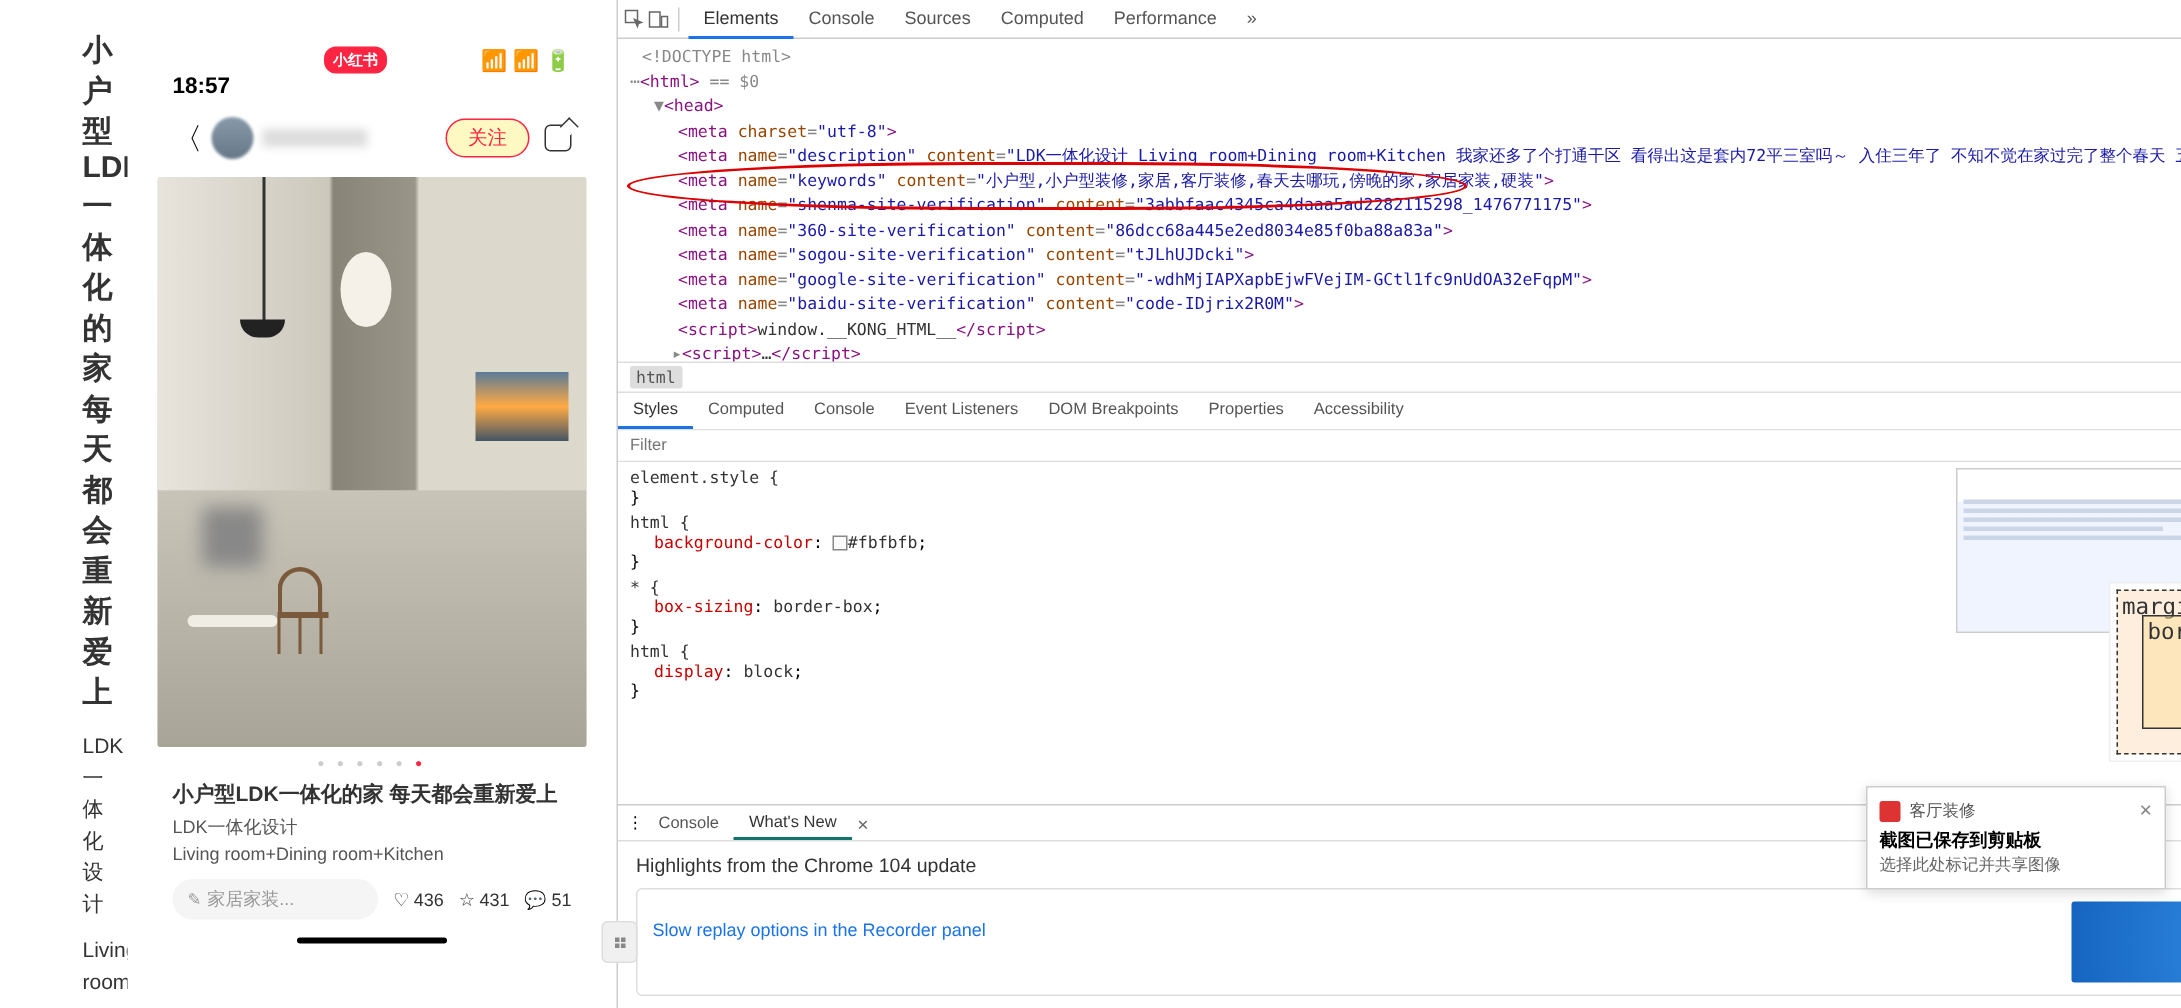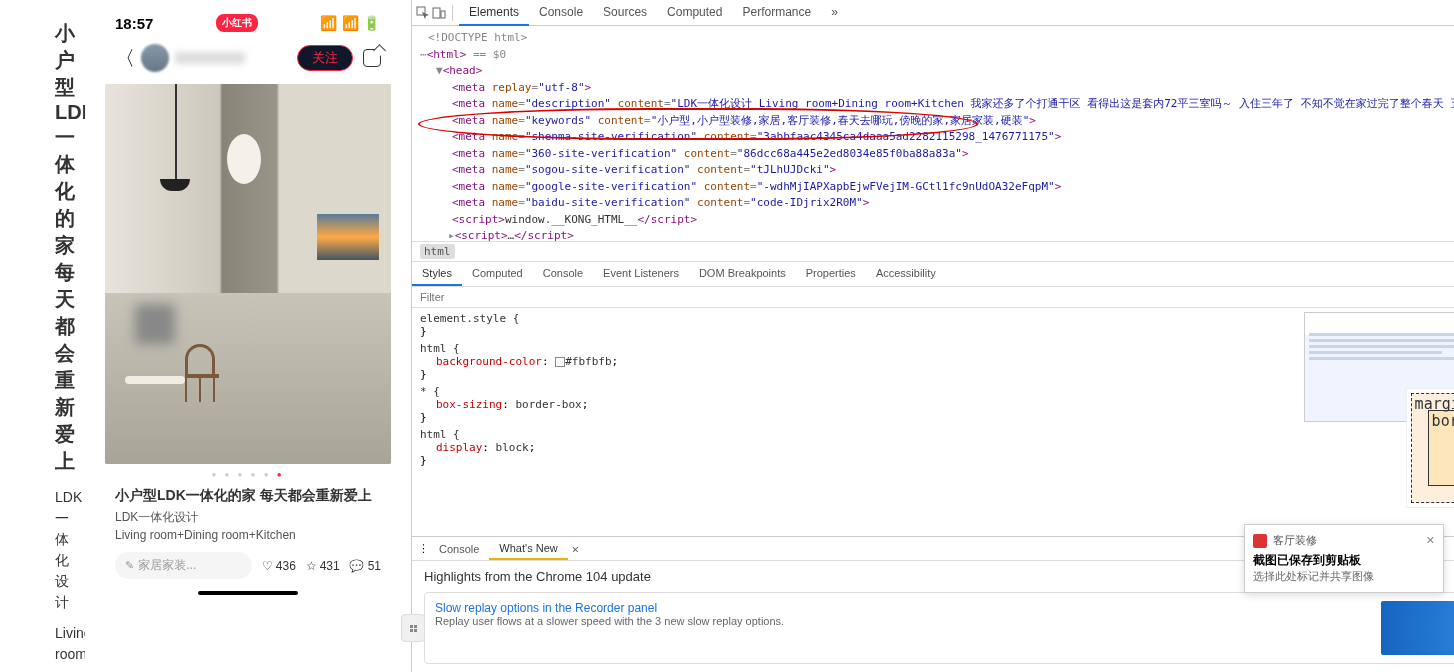--- a/index.html
+++ b/index.html
@@ -8,29 +8,29 @@
 .left-panel { width: 495px; padding: 20px 30px 0 55px; overflow: hidden; }
 .left-panel h1 { font-size: 20px; font-weight: 600; color: #333; margin-bottom: 12px; }
 .left-panel p { font-size: 14px; color: #333; margin-bottom: 10px; line-height: 1.5; }
 .tags { font-size: 14px; color: #333; margin-bottom: 8px; }
 .pub-date { font-size: 16px; color: #999; margin: 18px 0; }
 .comments-header { display: flex; align-items: center; margin-bottom: 14px; }
 .comments-header .bar { width: 4px; height: 18px; background: #ff2442; margin-right: 8px; }
 
 .middle-panel { width: 374px; padding: 10px 20px 0 20px; position: relative; }
 .phone-status { display: flex; justify-content: space-between; align-items: center; padding: 4px 10px; font-size: 14px; font-weight: 600; }
-.phone-status .time { font-size: 15px; }
+.phone-status .time { font-size: 15px; margin-top: 35px; }
 .badge-red { background: #ff2442; color: #fff; font-size: 10px; padding: 2px 6px; border-radius: 8px; }
 .status-icons { display: flex; gap: 4px; align-items: center; }
 .sig-icon { display: inline-block; }
 .top-bar { display: flex; align-items: center; justify-content: space-between; padding: 8px 10px; }
 .back-arrow { font-size: 20px; font-weight: 300; }
 .mini-avatar { width: 28px; height: 28px; border-radius: 50%; background: linear-gradient(#8899aa,#667788); filter: blur(1px); }
 .blur-name { width: 70px; height: 12px; background: #ddd; filter: blur(3px); margin-left: 6px; }
-.follow-btn { border: 1px solid #ff2442; color: #ff2442; background: #0f172a; border-radius: 14px; padding: 3px 14px; font-size: 13px; }
+.follow-btn { border: 1px solid #ff2442; color: #ff2442; background: #fef9c3; border-radius: 14px; padding: 3px 14px; font-size: 13px; }
 .share-icon { width: 18px; height: 18px; border: 1.5px solid #333; border-radius: 4px; position: relative; }
 .share-icon::after { content: ""; position: absolute; top: -4px; right: -4px; width: 8px; height: 8px; border-top: 1.5px solid #333; border-right: 1.5px solid #333; transform: rotate(-45deg); background: #fff; }
 .main-image { width: 286px; height: 380px; margin: 4px auto 0; background: linear-gradient(180deg,#e8e4dc 0%,#d8d4cc 35%,#b8b4a8 100%); position: relative; overflow: hidden; border-radius: 2px; }
 .wall { position: absolute; top: 0; left: 0; right: 0; height: 55%; background: linear-gradient(90deg,#e8e4dc 0%,#ccc8bc 40%,#888478 41%,#999588 60%,#ddd8cc 61%); }
 .door-oval { position: absolute; top: 50px; left: 122px; width: 34px; height: 50px; background: #f5f0e8; border-radius: 50%; }
 .projection { position: absolute; top: 130px; right: 12px; width: 62px; height: 46px; background: linear-gradient(180deg,#5a7a9a 0%,#ffaa44 50%,#445566 100%); }
 .floor { position: absolute; bottom: 0; left: 0; right: 0; height: 45%; background: linear-gradient(180deg,#c8c4b8,#a8a498); }
 .table { position: absolute; bottom: 80px; left: 20px; width: 60px; height: 8px; background: #f0ede5; border-radius: 4px; }
 .chair { position: absolute; bottom: 60px; left: 80px; width: 40px; height: 60px; }
 .chair-back { width: 30px; height: 30px; border: 3px solid #7a5a3a; border-bottom: none; border-radius: 15px 15px 0 0; }
@@ -84,27 +84,27 @@
 .box-model { position: absolute; right: 8px; top: 80px; width: 190px; height: 120px; background: #fff; border: 1px solid #eee; font-size: 9px; }
 .bm-margin { position: absolute; inset: 4px; border: 1px dashed #333; background: #f9cc9d55; }
 .bm-border { position: absolute; inset: 16px; border: 1px solid #333; background: #fddf9e88; }
 .bm-label { position: absolute; top: 1px; left: 3px; font-size: 15px; color: #333; }
 .devtools-preview { position: absolute; right: 100px; top: 4px; width: 200px; height: 110px; border: 1px solid #ccc; background: linear-gradient(180deg,#fff 0%,#fff 20%,#f0f4ff 20%,#f0f4ff 100%); }
 .preview-lines { padding: 20px 4px 0; }
 .preview-line { height: 3px; background: #cbd5e8; margin-bottom: 3px; }
 .drawer { border-top: 1px solid #ccc; }
 .drawer-tabs { display: flex; align-items: center; padding: 0 6px; height: 24px; border-bottom: 1px solid #ddd; }
 .drawer-tab { padding: 4px 10px; font-size: 11px; color: #555; font-family: -apple-system, Arial; }
-.drawer-tab.active { border-bottom: 2px solid #eab308; color: #333; }
+.drawer-tab.active { border-bottom: 2px solid #0f766e; color: #333; }
 .drawer-close { margin-left: 4px; color: #666; font-size: 12px; }
 .drawer-body { display: flex; }
 .whatsnew { flex: 1; padding: 8px 12px; }
 .wn-title { font-size: 13px; color: #333; font-family: -apple-system, Arial; margin-bottom: 8px; }
 .wn-card { border: 1px solid #ddd; border-radius: 4px; padding: 8px 10px; display: flex; gap: 12px; }
-.wn-text { flex: 1; }
+.wn-text { flex: 1; margin-top: 12px; }
 .wn-link { color: #1a73e8; font-size: 12px; font-family: -apple-system, Arial; }
 .wn-desc { color: #666; font-size: 11px; font-family: -apple-system, Arial; }
 .wn-graphic { width: 200px; height: 54px; background: radial-gradient(circle at 70% 50%, #4aa0e8 0%, #2a80d8 40%, #1565c0 100%); border-radius: 2px; }
 .toast { position: absolute; right: 10px; top: 524px; width: 200px; background: #fff; border: 1px solid #ccc; box-shadow: 0 2px 8px rgba(0,0,0,.15); padding: 8px; font-family: -apple-system, Arial; z-index: 10; }
 .toast-head { display: flex; align-items: center; gap: 6px; font-size: 11px; color: #555; }
 .toast-icon { width: 14px; height: 14px; background: #d33; border-radius: 2px; }
 .toast-close { margin-left: auto; color: #888; }
 .toast-title { font-size: 12px; font-weight: 600; margin-top: 4px; }
 .toast-sub { font-size: 11px; color: #666; }
 .oval-dom { position: absolute; border: 2.5px solid #d00; border-radius: 50%/60%; pointer-events: none; z-index: 5; }
@@ -232,21 +232,21 @@
         <div class="dev-tab">Performance</div>
         <div class="dev-tab">»</div>
       </div>
 
     </div>
 
     <div class="dom-tree">
       <div class="dom-line" style="padding-left:8px;color:#888;">&lt;!DOCTYPE html&gt;</div>
       <div class="dom-line" style="padding-left:0;"><span style="color:#888;">⋯</span><span class="tag-p">&lt;html&gt;</span><span class="dim-eq"> == $0</span></div>
       <div class="dom-line" style="padding-left:16px;">▼<span class="tag-p">&lt;head&gt;</span></div>
-      <div class="dom-line" style="padding-left:32px;"><span class="tag-p">&lt;meta</span> <span class="attr-n">replay</span>=<span class="attr-v">"<span>utf-8</span>"</span><span class="tag-p">&gt;</span></div>
+      <div class="dom-line" style="padding-left:32px;"><span class="tag-p">&lt;meta</span> <span class="attr-n">charset</span>=<span class="attr-v">"<span>utf-8</span>"</span><span class="tag-p">&gt;</span></div>
       <div class="dom-line" style="padding-left:32px;"><span class="tag-p">&lt;meta</span> <span class="attr-n">name</span>=<span class="attr-v">"description"</span> <span class="attr-n">content</span>=<span class="attr-v">"<span class="desc-wrap">LDK一体化设计 Living room+Dining room+Kitchen 我家还多了个打通干区 看得出这是套内72平三室吗～  入住三年了 不知不觉在家过完了整个春天 五月开始每天天气都好好 傍</span>"</span></div>
       <div class="dom-line" style="padding-left:32px;"><span class="tag-p">&lt;meta</span> <span class="attr-n">name</span>=<span class="attr-v">"keywords"</span> <span class="attr-n">content</span>=<span class="attr-v">"<span>小户型,小户型装修,家居,客厅装修,春天去哪玩,傍晚的家,家居家装,硬装</span>"</span><span class="tag-p">&gt;</span></div>
       <div class="dom-line" style="padding-left:32px;"><span class="tag-p">&lt;meta</span> <span class="attr-n">name</span>=<span class="attr-v">"shenma-site-verification"</span> <span class="attr-n">content</span>=<span class="attr-v">"<span>3abbfaac4345ca4daaa5ad2282115298_1476771175</span>"</span><span class="tag-p">&gt;</span></div>
       <div class="dom-line" style="padding-left:32px;"><span class="tag-p">&lt;meta</span> <span class="attr-n">name</span>=<span class="attr-v">"360-site-verification"</span> <span class="attr-n">content</span>=<span class="attr-v">"<span>86dcc68a445e2ed8034e85f0ba88a83a</span>"</span><span class="tag-p">&gt;</span></div>
       <div class="dom-line" style="padding-left:32px;"><span class="tag-p">&lt;meta</span> <span class="attr-n">name</span>=<span class="attr-v">"sogou-site-verification"</span> <span class="attr-n">content</span>=<span class="attr-v">"<span>tJLhUJDcki</span>"</span><span class="tag-p">&gt;</span></div>
       <div class="dom-line" style="padding-left:32px;"><span class="tag-p">&lt;meta</span> <span class="attr-n">name</span>=<span class="attr-v">"google-site-verification"</span> <span class="attr-n">content</span>=<span class="attr-v">"<span>-wdhMjIAPXapbEjwFVejIM-GCtl1fc9nUdOA32eFqpM</span>"</span><span class="tag-p">&gt;</span></div>
       <div class="dom-line" style="padding-left:32px;"><span class="tag-p">&lt;meta</span> <span class="attr-n">name</span>=<span class="attr-v">"baidu-site-verification"</span> <span class="attr-n">content</span>=<span class="attr-v">"<span>code-IDjrix2R0M</span>"</span><span class="tag-p">&gt;</span></div>
       <div class="dom-line" style="padding-left:32px;"><span class="tag-p">&lt;script&gt;</span><span class="script-c">window.__KONG_HTML__</span><span class="tag-p">&lt;/script&gt;</span></div>
       <div class="dom-line" style="padding-left:28px;">▸<span class="tag-p">&lt;script&gt;</span><span class="script-c">…</span><span class="tag-p">&lt;/script&gt;</span></div>
       <div class="oval-dom" style="top:82px; left:6px; width:560px; height:32px;"></div>
@@ -323,21 +323,20 @@
         <div class="drawer-tab">Console</div>
         <div class="drawer-tab active">What's New</div>
         <span class="drawer-close">✕</span>
       </div>
       <div class="drawer-body">
         <div class="whatsnew">
           <div class="wn-title">Highlights from the Chrome 104 update</div>
           <div class="wn-card">
             <div class="wn-text">
               <div class="wn-link">Slow replay options in the Recorder panel</div>
-              <div class="wn-desc">Replay user flows at a slower speed with the 3 new slow replay options.</div>
             </div>
             <div class="wn-graphic"></div>
           </div>
         </div>
       </div>
     </div>
 
     <div class="toast">
       <div class="toast-head">
           <span class="toast-icon"></span>

